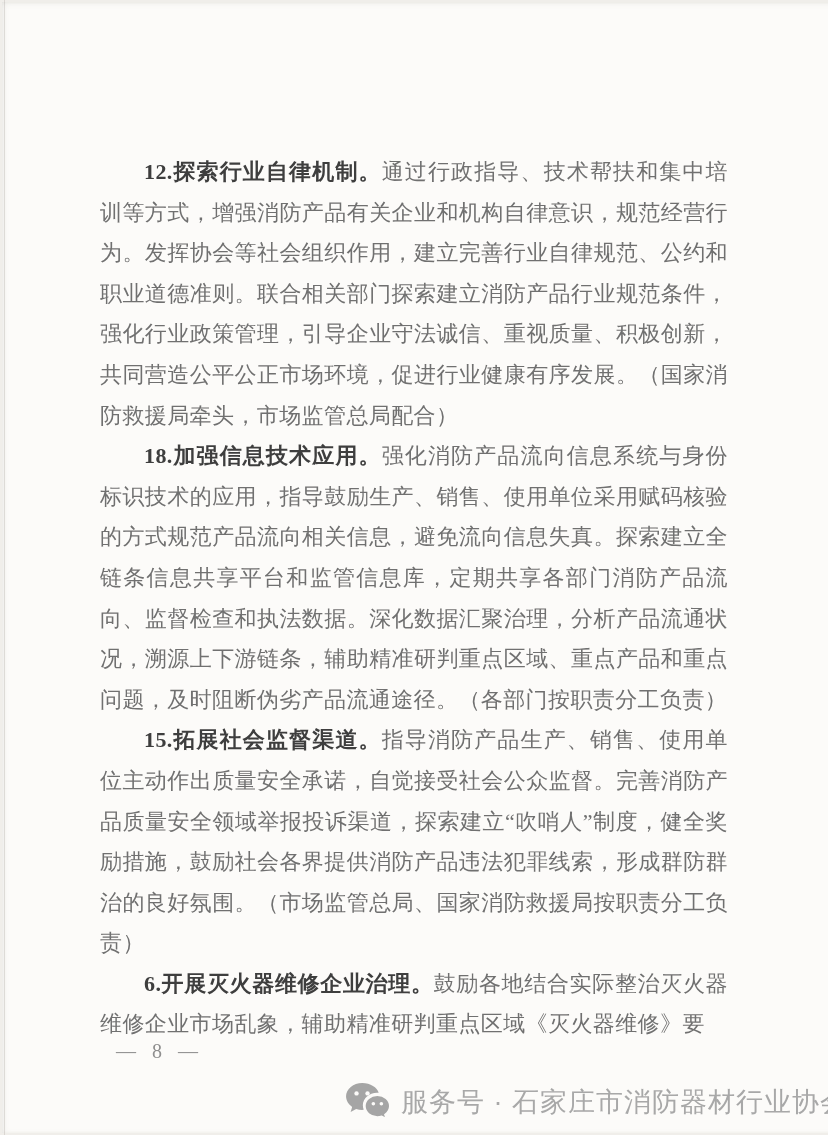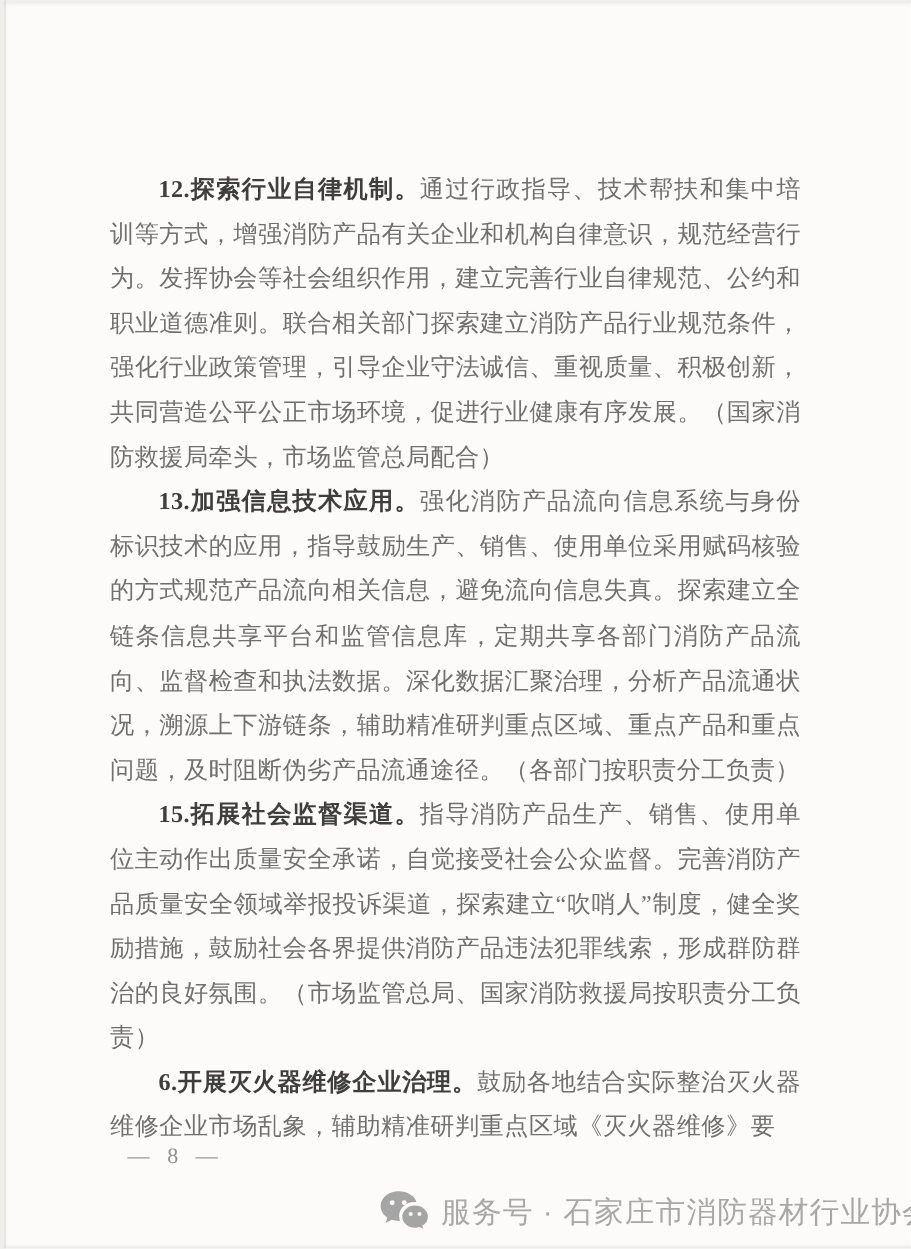--- a/index.html
+++ b/index.html
@@ -77,21 +77,21 @@
     white-space: nowrap;
   }
 </style>
 </head>
 <body>
 
 <div class="page">
 
   <div class="doc-text">
     <p><span class="para-lead">12.探索行业自律机制。</span><span>通过行政指导、技术帮扶和集中培训等方式，增强消防产品有关企业和机构自律意识，规范经营行为。发挥协会等社会组织作用，建立完善行业自律规范、公约和职业道德准则。联合相关部门探索建立消防产品行业规范条件，强化行业政策管理，引导企业守法诚信、重视质量、积极创新，共同营造公平公正市场环境，促进行业健康有序发展。（国家消防救援局牵头，市场监管总局配合）</span></p>
-    <p><span class="para-lead">13.加强信息技术应用。</span><span>强化消防产品流向信息系统与身份标识技术的应用，指导鼓励生产、销售、使用单位采用赋码核验的方式规范产品流向相关信息，避免流向信息失真。探索建立全链条信息共享平台和监管信息库，定期共享各部门消防产品流向、监督检查和执法数据。深化数据汇聚治理，分析产品流通状况，溯源上下游链条，辅助精准研判重点区域、重点产品和重点问题，及时阻断伪劣产品流通途径。（各部门按职责分工负责）</span></p>
+    <p><span class="para-lead">18.加强信息技术应用。</span><span>强化消防产品流向信息系统与身份标识技术的应用，指导鼓励生产、销售、使用单位采用赋码核验的方式规范产品流向相关信息，避免流向信息失真。探索建立全链条信息共享平台和监管信息库，定期共享各部门消防产品流向、监督检查和执法数据。深化数据汇聚治理，分析产品流通状况，溯源上下游链条，辅助精准研判重点区域、重点产品和重点问题，及时阻断伪劣产品流通途径。（各部门按职责分工负责）</span></p>
     <p><span class="para-lead">15.拓展社会监督渠道。</span><span>指导消防产品生产、销售、使用单位主动作出质量安全承诺，自觉接受社会公众监督。完善消防产品质量安全领域举报投诉渠道，探索建立“吹哨人”制度，健全奖励措施，鼓励社会各界提供消防产品违法犯罪线索，形成群防群治的良好氛围。（市场监管总局、国家消防救援局按职责分工负责）</span></p>
     <p><span class="para-lead">6.开展灭火器维修企业治理。</span><span>鼓励各地结合实际整治灭火器维修企业市场乱象，辅助精准研判重点区域《灭火器维修》要</span></p>
   </div>
 
   <div class="page-number">— 8 —</div>
 
   <div class="watermark">
     <span class="wx-icon">
       <svg width="48" height="42" viewBox="0 0 50 44" xmlns="http://www.w3.org/2000/svg">
         <path fill="#a5a5a5" d="M19 2 C9.6 2 2 8.3 2 16.1 c0 4.5 2.5 8.5 6.4 11.1 l-1.6 5.2 5.8-3.1 c2 .6 4.2 1 6.4 1 .5 0 1 0 1.5-.1 -.6-1.5-.9-3.1-.9-4.8 0-7.3 6.6-13.2 14.8-13.2 .6 0 1.2 0 1.8.1 C34.6 6.6 27.5 2 19 2z"></path>

